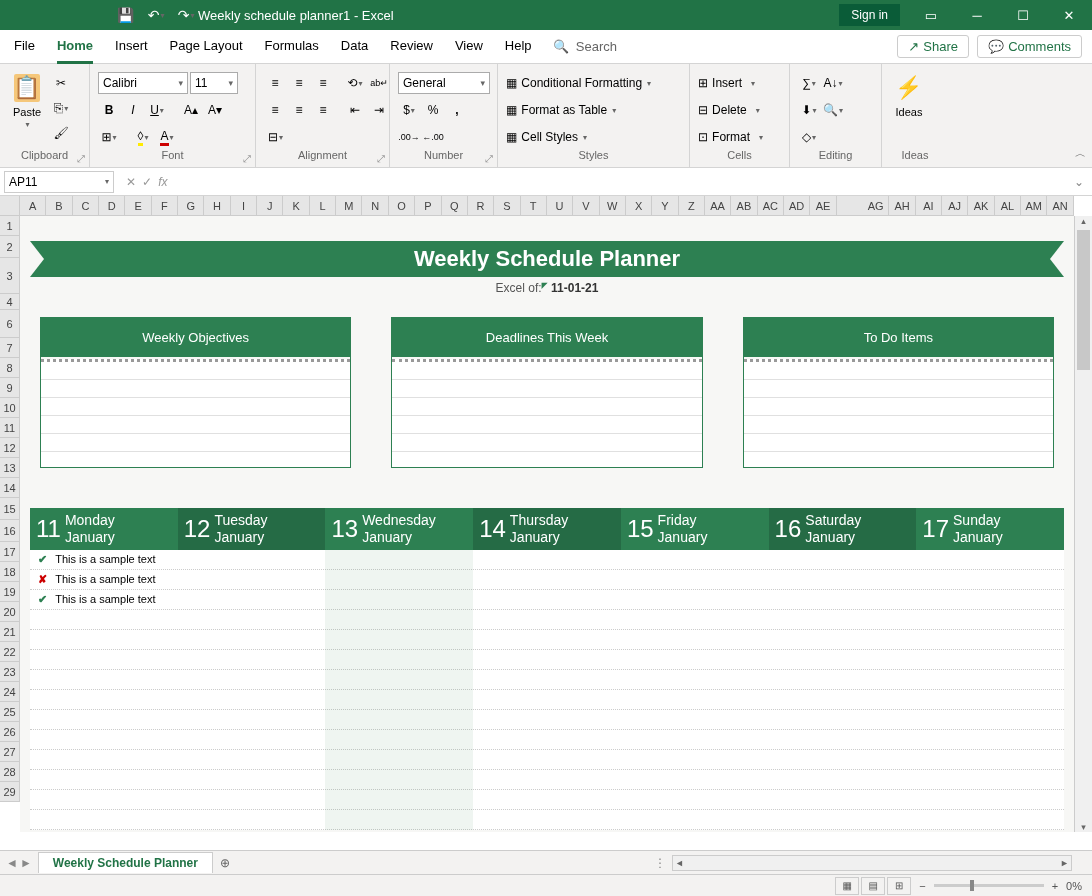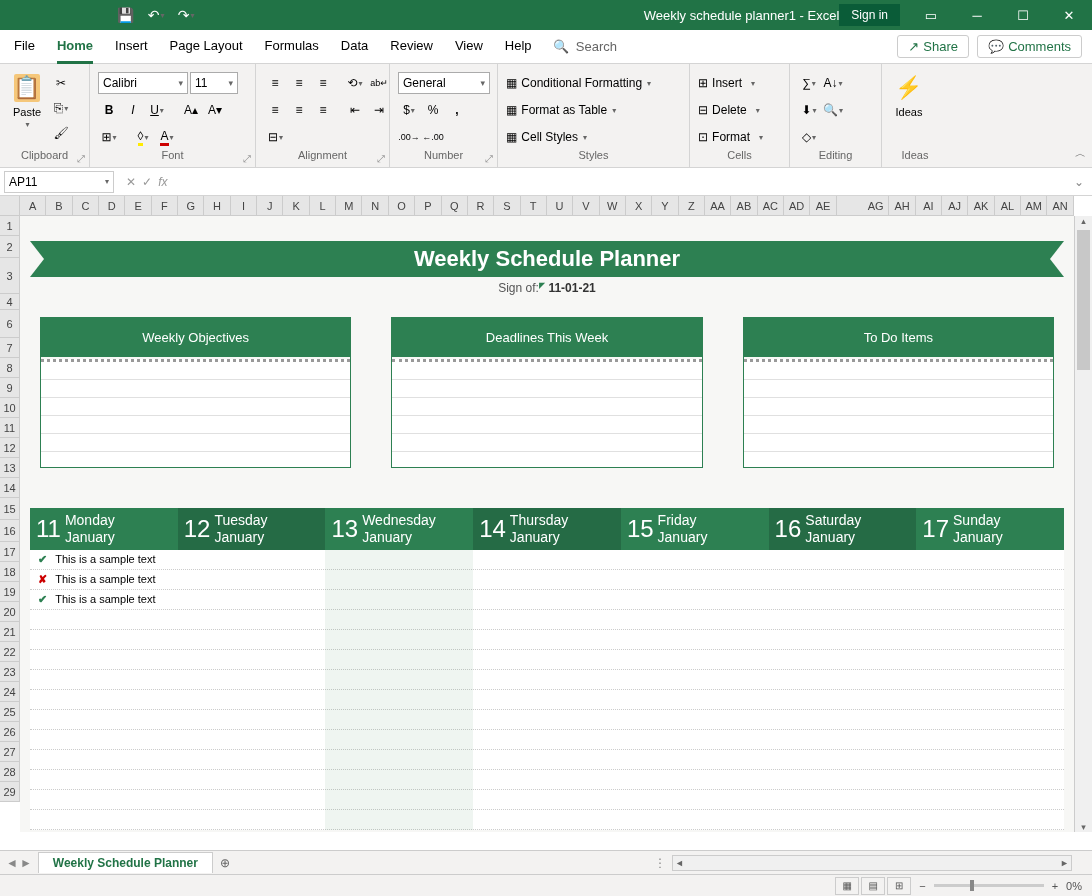--- a/index.html
+++ b/index.html
@@ -4,21 +4,21 @@
 <style>
 * { box-sizing: border-box; margin: 0; padding: 0; font-family: "Segoe UI", sans-serif; }
 body { width: 1092px; height: 896px; background: #fff; overflow: hidden; font-size: 12px; }
 
 
 .titlebar { height: 30px; background: #217346; display: flex; align-items: center; color: #fff; }
 .autosave { display: flex; align-items: flex-start; margin-left: 10px; font-size: 12px; margin-top: 45px; }
 .toggle { width: 36px; height: 16px; border: 1px solid #fff; border-radius: 8px; display: flex; align-items: center; justify-content: flex-end; padding: 0 3px; font-size: 8px;}
 .qat { display: flex; gap: 6px; margin-left: 16px; }
 .qat-btn { width: 24px; height: 24px; display: flex; align-items: center; justify-content: center; cursor: pointer; font-size: 14px;}
-.title-center { flex: 1; text-align: right; font-size: 13px; }
+.title-center { flex: 1; text-align: left; font-size: 13px; }
 .title-right { display: flex; align-items: center; gap: 0; }
 .signin { background: #0a5c38; padding: 4px 12px; font-size: 12px; margin-right: 8px; }
 .win-btn { width: 46px; height: 30px; display: flex; align-items: center; justify-content: center; cursor: pointer; font-size: 13px; }
 
 
 .tabs { height: 34px; background: #fff; border-bottom: 1px solid #d4d4d4; display: flex; align-items: center; padding-left: 14px; gap: 22px; }
 .tab { font-size: 13px; cursor: pointer; height: 34px; display: flex; align-items: center; border-bottom: 3px solid transparent; }
 .tab.active { border-bottom-color: #217346; font-weight: 600; color:#217346; }
 .tabs-right { margin-left: auto; display: flex; gap: 8px; margin-right: 10px; }
 .pill { border: 1px solid #ccc; border-radius: 3px; padding: 3px 10px; font-size: 13px; display:flex; align-items:center; gap:4px; cursor:pointer;}
@@ -428,21 +428,21 @@
       <div class="vscroll-thumb"></div>
       <div style="position:absolute;bottom:0;width:100%;text-align:center;font-size:9px;color:#666">▾</div>
     </div>
 
   <div class="canvas">
     <div class="doc">
       <div class="banner">
         <div class="banner-title">Weekly Schedule Planner</div>
       </div>
       <div class="week-of">
-        <span>Sign of:</span><span class="tri">◤</span> <b>11-01-21</b>
+        <span>Excel of:</span><span class="tri">◤</span> <b>11-01-21</b>
       </div>
 
       <div class="boxes" id="boxes">
           <div class="box">
             <div class="box-header">Weekly Objectives</div>
             <div class="box-body"></div>
           </div>
           <div class="box">
             <div class="box-header">Deadlines This Week</div>
             <div class="box-body"></div>

